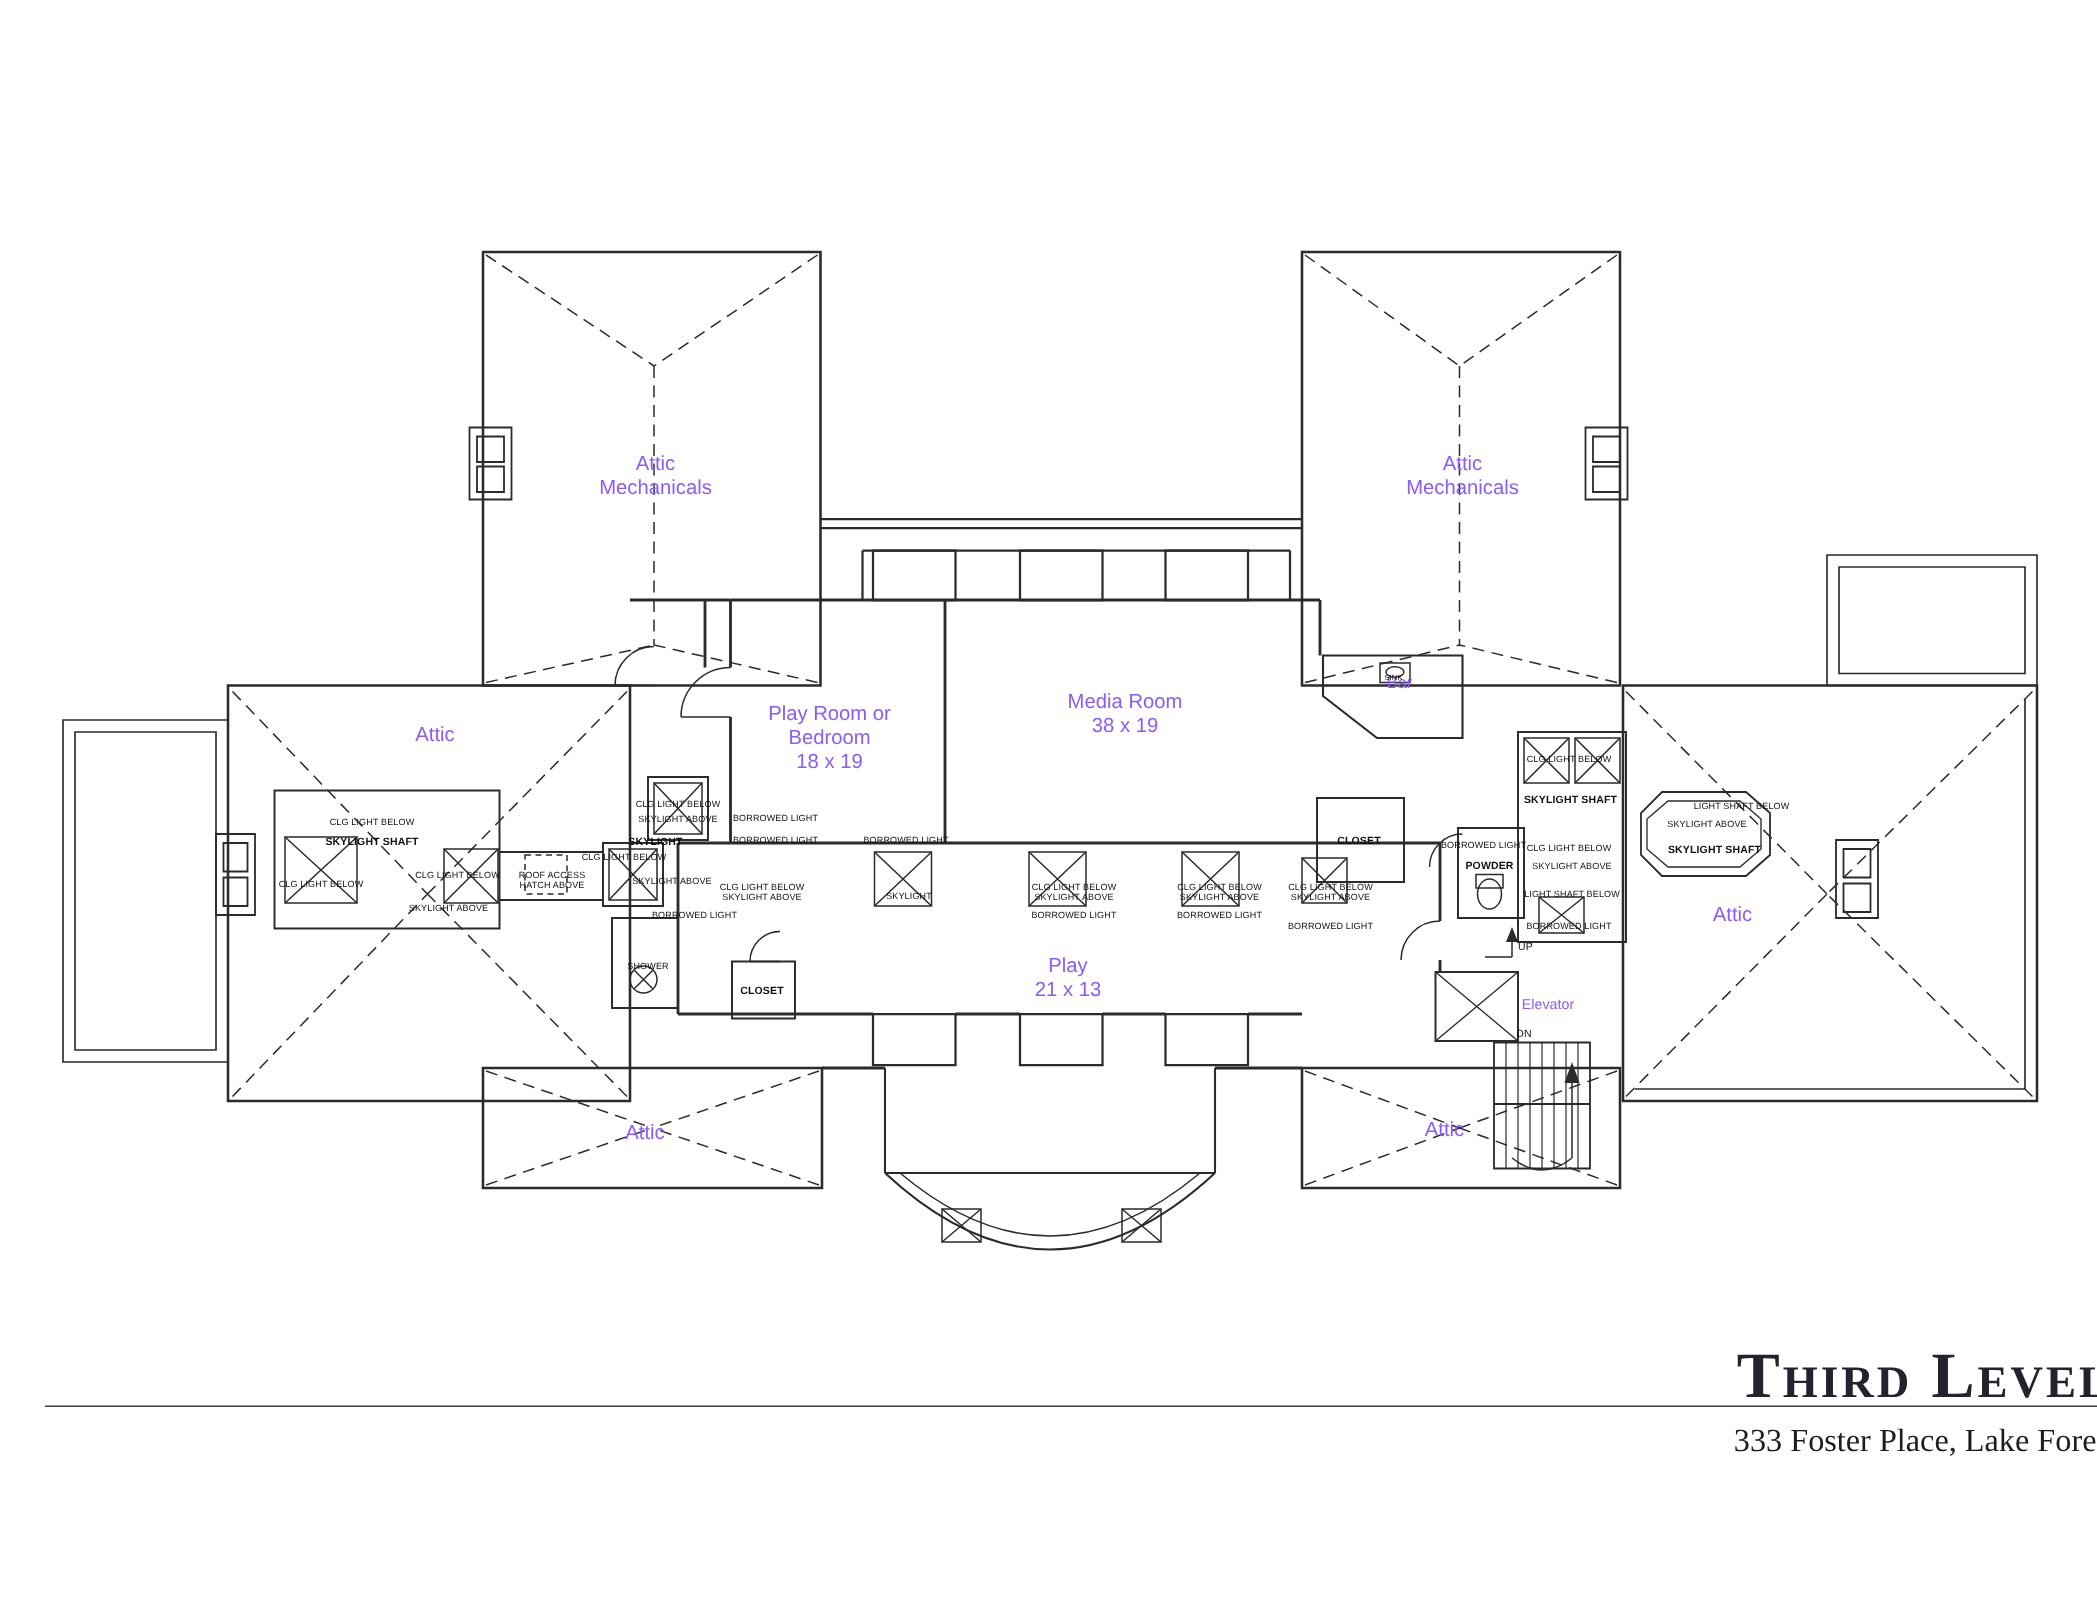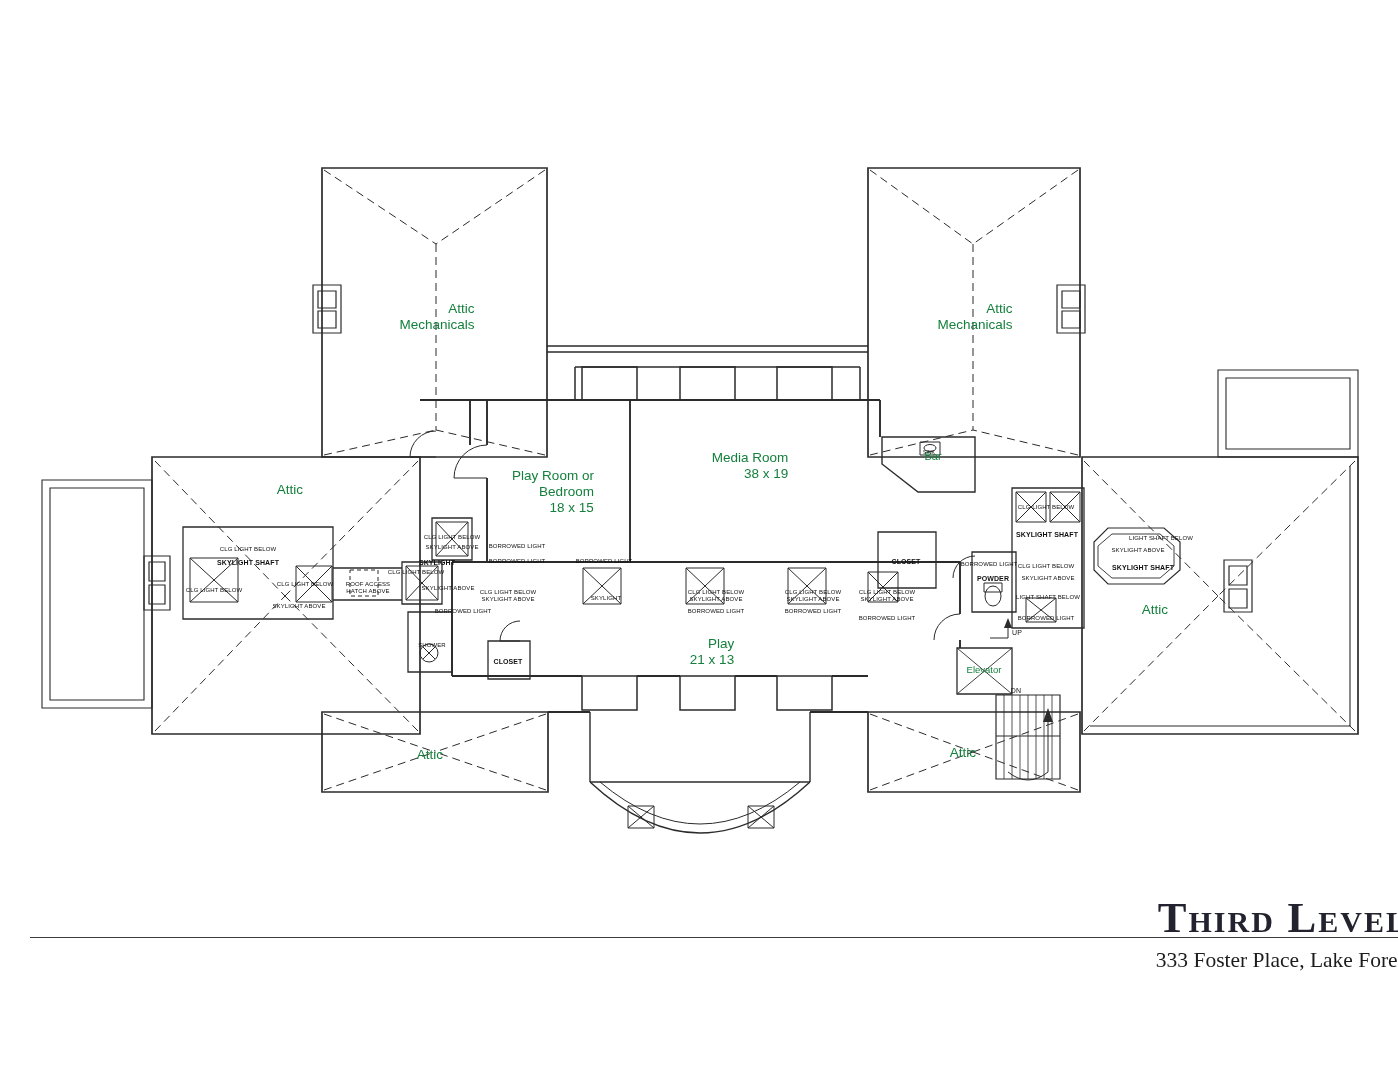--- a/index.html
+++ b/index.html
@@ -5,22 +5,22 @@
   :root{ --ink:#2b2b2b; --title-ink:#23232f; }
   html,body{ margin:0; padding:0; background:#e8e8e8; }
   .page{
     position:relative; width:1398px; height:1080px; background:#ffffff;
     overflow:hidden; font-family:"Liberation Sans", sans-serif; color:#1a1a1a;
   }
   svg.plan{ position:absolute; left:0; top:0; color:var(--ink); }
   svg.plan *{ vector-effect:non-scaling-stroke; }
 
   .lbl{
-    position:absolute; transform:translate(-50%,-50%); text-align:right;
-    font-size:13.5px; line-height:1.18; white-space:nowrap; color:#15803d;
+    position:absolute; transform:translate(-50%,-50%); text-align:center;
+    font-size:13.5px; line-height:1.18; white-space:nowrap; color:#8b5cf6;
   }
   .lbl.small{ font-size:11px; }
   .lbl.tiny{ font-size:9.5px; }
 
   .ann{
     position:absolute; transform:translate(-50%,-50%); white-space:nowrap;
     font-size:6px; letter-spacing:0.1px; color:#101010;
   }
   .ann.bold{ font-weight:700; font-size:7px; }
 
@@ -260,32 +260,32 @@
     <div>Mechanicals</div>
   </div>
   <div class="lbl" style="left:290px; top:490px">Attic</div>
   <div class="lbl" style="left:1155px; top:610px">Attic</div>
   <div class="lbl" style="left:430px; top:755px">Attic</div>
   <div class="lbl" style="left:963px; top:753px">Attic</div>
 
   <div class="lbl" style="left:553px; top:492px">
     <div>Play Room or</div>
     <div>Bedroom</div>
-    <div>18 x 15</div>
-  </div>
-  <div class="lbl" style="left:750px; top:466px">
+    <div>18 x 19</div>
+  </div>
+  <div class="lbl" style="left:750px; top:476px">
     <div>Media Room</div>
     <div>38 x 19</div>
   </div>
   <div class="lbl" style="left:712px; top:652px">
     <div>Play</div>
     <div>21 x 13</div>
   </div>
   <div class="lbl small" style="left:933px; top:456px">Bar</div>
-  <div class="lbl tiny" style="left:984px; top:670px">Elevator</div>
+  <div class="lbl tiny" style="left:1032px; top:670px">Elevator</div>
 
   <div id="annotations">
       <div class="ann" style="left: 248px; top: 549px;">CLG LIGHT BELOW</div>
       <div class="ann bold" style="left: 248px; top: 562px;">SKYLIGHT SHAFT</div>
       <div class="ann" style="left: 214px; top: 590px;">CLG LIGHT BELOW</div>
       <div class="ann" style="left: 305px; top: 584px;">CLG LIGHT BELOW</div>
       <div class="ann" style="left: 299px; top: 606px;">SKYLIGHT ABOVE</div>
       <div class="ann" style="left: 368px; top: 584px;">ROOF ACCESS</div>
       <div class="ann" style="left: 368px; top: 591px;">HATCH ABOVE</div>
       <div class="ann" style="left: 452px; top: 537px;">CLG LIGHT BELOW</div>

